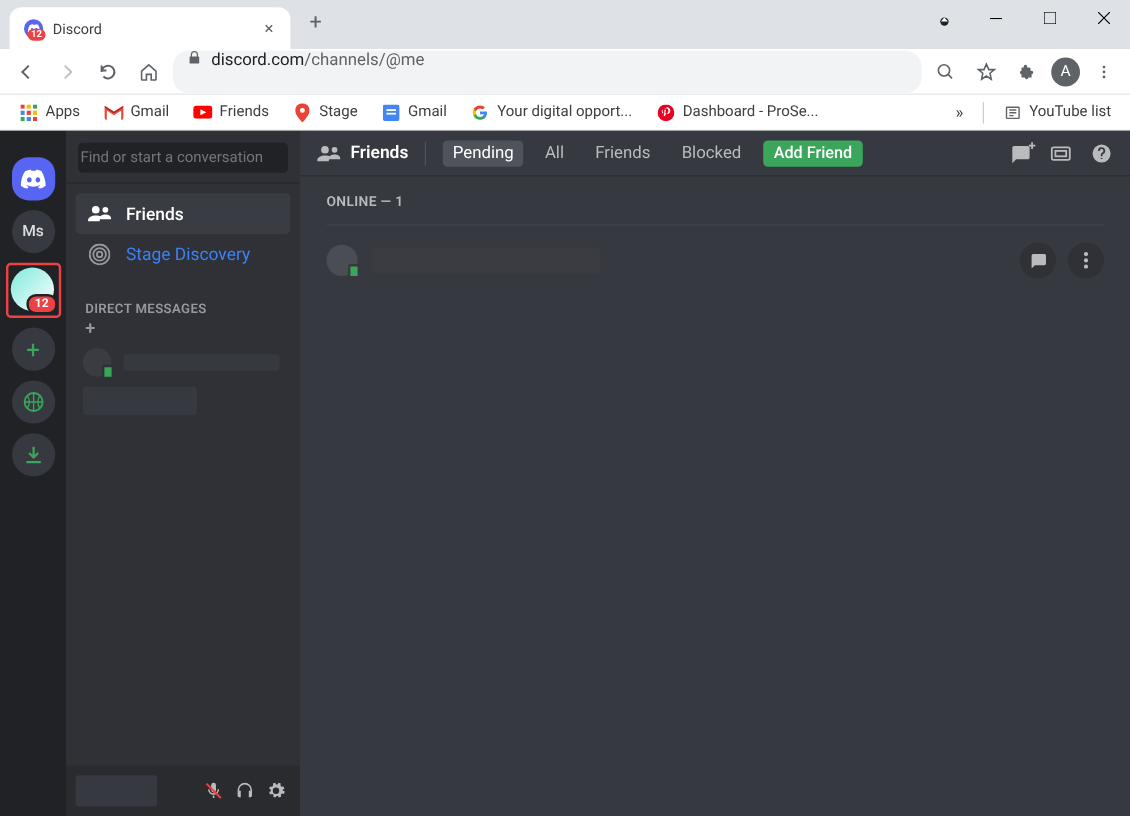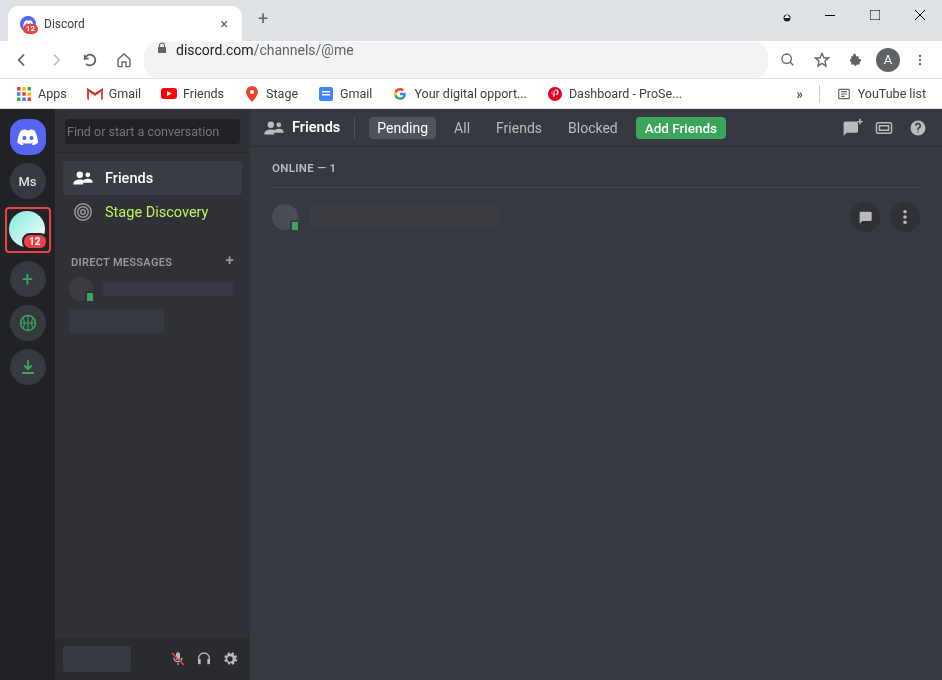--- a/index.html
+++ b/index.html
@@ -25,40 +25,40 @@
     .lock-icon { color: #5f6368; }
     .bar-right-icon { width: 28px; height: 28px; display: flex; align-items: center; justify-content: center; color: #5f6368; }
     .avatar-circle { width: 24px; height: 24px; border-radius: 50%; background: #5f6368; color: #fff; display: flex; align-items: center; justify-content: center; font-size: 13px; }
     .bookmarks-bar { height: 30px; background: #fff; display: flex; align-items: center; padding: 0 8px; gap: 4px; border-bottom: 1px solid #e0e0e0; font-size: 12.5px; color: #3c4043; }
     .bookmark { display: flex; align-items: center; gap: 6px; padding: 4px 8px; border-radius: 4px; }
     .bm-icon { width: 16px; height: 16px; display: flex; align-items: center; justify-content: center; }
     .bm-spacer { flex: 1; }
     
     
     .discord-app { height: 571px; display: flex; background: #36393f; }
-    .server-list { width: 55px; background: #202225; display: flex; flex-direction: column; align-items: center; padding-top: 10px; gap: 8px; }
+    .server-list { width: 55px; background: #202225; display: flex; flex-direction: column; align-items: center; padding-top: 22px; gap: 8px; }
     .server-item { width: 36px; height: 36px; border-radius: 50%; display: flex; align-items: center; justify-content: center; cursor: pointer; position: relative; }
     .server-home { background: #5865F2; border-radius: 14px; }
     .server-ms { background: #36393f; color: #dcddde; font-size: 13px; font-weight: 500; }
     .server-highlighted { border: 2px solid #ed4245; border-radius: 4px; padding: 2px; width: 46px; height: 46px; }
     .server-highlighted .server-avatar { width: 36px; height: 36px; border-radius: 50%; background: linear-gradient(135deg, #7eeadb, #fff); position: relative; }
     .server-badge { position: absolute; bottom: -3px; right: -3px; background: #ed4245; color: #fff; font-size: 10px; font-weight: bold; border-radius: 8px; padding: 1px 5px; border: 2px solid #202225; }
     .server-add { background: #36393f; color: #3ba55c; font-size: 20px; }
     .server-explore { background: #36393f; color: #3ba55c; }
     .server-download { background: #36393f; color: #3ba55c; }
     
     .channel-sidebar { width: 195px; background: #2f3136; display: flex; flex-direction: column; }
     .search-header { padding: 10px 10px 8px; }
     .search-box { background: #202225; border-radius: 4px; padding: 5px 2px; color: #72767d; font-size: 12.5px; }
     .channel-divider { height: 1px; background: #26282c; margin: 0; }
     .nav-list { padding: 8px 8px; }
-    .nav-item { display: flex; align-items: center; gap: 12px; padding: 7px 10px; border-radius: 4px; color: #bef264; font-size: 14.5px; cursor: pointer; }
+    .nav-item { display: flex; align-items: center; gap: 12px; padding: 7px 10px; border-radius: 4px; color: #3b82f6; font-size: 14.5px; cursor: pointer; }
     .nav-item.active { background: #393c43; color: #fff; font-weight: 500; }
     .nav-icon { width: 20px; height: 20px; display: flex; align-items: center; justify-content: center; }
-    .dm-header { display: flex; justify-content: space-between; align-items: flex-end; padding: 14px 16px 4px; color: #96989d; font-size: 11px; font-weight: 600; letter-spacing: 0.3px; }
+    .dm-header { display: flex; justify-content: space-between; align-items: flex-start; padding: 14px 16px 4px; color: #96989d; font-size: 11px; font-weight: 600; letter-spacing: 0.3px; flex-direction: column; }
     .dm-add { font-size: 15px; cursor: pointer; }
     .dm-list { padding: 0 8px; }
     .dm-item { display: flex; align-items: center; gap: 10px; padding: 4px 6px; border-radius: 4px; cursor: pointer; }
     .dm-avatar { width: 24px; height: 24px; border-radius: 50%; background: #3a3c42; position: relative; }
     .dm-status-mobile { position: absolute; bottom: -2px; right: -2px; width: 10px; height: 12px; background: #3ba55c; border-radius: 2px; border: 2px solid #2f3136; }
     .dm-name { background: #36393f; height: 14px; width: 130px; border-radius: 3px; }
     .dm-placeholder { width: 95px; height: 24px; background: #36393f; border-radius: 3px; margin: 4px 6px; }
     
     .user-panel { margin-top: auto; height: 42px; background: #292b2f; display: flex; align-items: center; padding: 0 8px; gap: 4px; }
     .user-placeholder { width: 68px; height: 26px; background: #36393f; border-radius: 3px; }
@@ -371,21 +371,21 @@
         <svg width="20" height="16" viewBox="0 0 24 20" fill="#b9bbbe">
             <path d="M8 10a4 4 0 1 0 0-8 4 4 0 0 0 0 8zm0 2c-4 0-8 2-8 5v1h12c0-2 1-3.5 2.5-4.5C12.5 12.5 10 12 8 12zm10-3a3 3 0 1 0 0-6 3 3 0 0 0 0 6zm0 2c-3 0-6 1.5-6 4v1h12v-1c0-2.5-3-4-6-4z"></path>
           </svg>
         <span>Friends</span>
       </div>
       <div class="top-divider"></div>
       <div class="top-tab active">Pending</div>
       <div class="top-tab">All</div>
       <div class="top-tab">Friends</div>
       <div class="top-tab">Blocked</div>
-      <div class="add-friend-btn">Add Friends</div>
+      <div class="add-friend-btn">Add Friend</div>
       <div class="top-right">
         <div class="tr-icon">
           <svg width="20" height="16" viewBox="0 0 24 20" fill="#b9bbbe">
               <path d="M4 2h16a2 2 0 0 1 2 2v10a2 2 0 0 1-2 2H8l-4 4V4a2 2 0 0 1 2-2z"></path>
             </svg>
           <span class="tr-plus">+</span>
         </div>
         <div class="tr-icon">
           <svg width="18" height="14" viewBox="0 0 24 18" fill="none" stroke="#b9bbbe" stroke-width="2">
               <rect x="2" y="2" width="20" height="14" rx="2"></rect>

